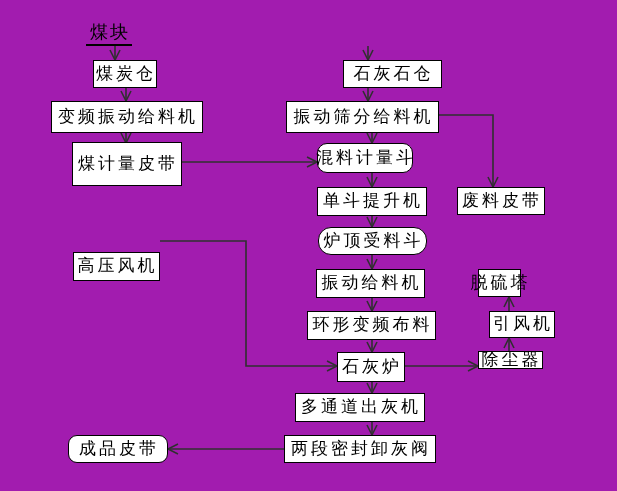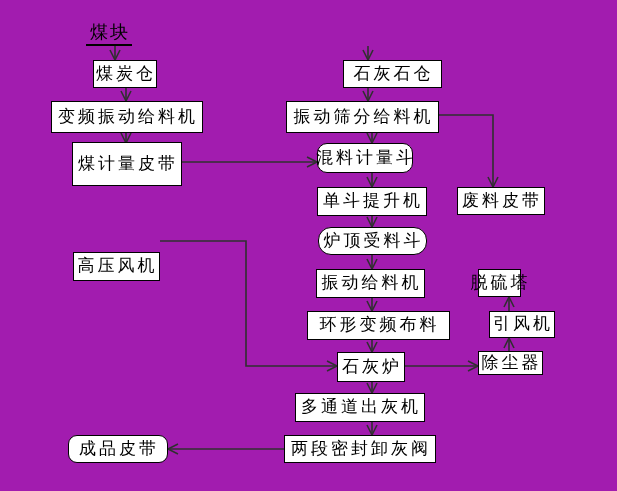--- a/index.html
+++ b/index.html
@@ -25,28 +25,28 @@
   #n-coal-bin{left:93px;top:60px;width:64px;height:28px;}
   #n-vf-vibration-feeder{left:51px;top:101px;width:152px;height:32px;}
   #n-coal-metering-belt{left:72px;top:142px;width:110px;height:44px;}
   #n-limestone-source{left:327px;top:20px;width:71px;height:26px;}
   #n-limestone-bin{left:318px;top:60px;width:99px;height:28px;margin-left:25px;}
   #n-vibrating-screen-feeder{left:286px;top:101px;width:153px;height:32px;}
   #n-mix-metering-hopper{left:317px;top:143px;width:96px;height:30px;border-radius:10px;}
   #n-bucket-elevator{left:317px;top:187px;width:110px;height:29px;}
   #n-furnace-top-hopper{left:318px;top:227px;width:109px;height:28px;border-radius:13px;}
   #n-vibration-feeder{left:316px;top:269px;width:109px;height:29px;}
-  #n-ring-vf-distributor{left:307px;top:311px;width:143px;height:29px;}
+  #n-ring-vf-distributor{left:307px;top:311px;width:129px;height:29px;}
   #n-lime-kiln{left:337px;top:352px;width:68px;height:30px;}
   #n-multi-channel-ash{left:295px;top:393px;width:130px;height:29px;}
   #n-two-stage-valve{left:284px;top:435px;width:152px;height:28px;}
   #n-waste-belt{left:457px;top:187px;width:88px;height:28px;}
   #n-hp-fan{left:73px;top:227px;width:87px;height:29px;margin-top:25px;}
   #n-finished-belt{left:68px;top:435px;width:100px;height:28px;border-radius:9px;}
-  #n-dust-collector{left:478px;top:351px;width:65px;height:24px;}
+  #n-dust-collector{left:478px;top:351px;width:65px;height:18px;}
   #n-id-fan{left:489px;top:311px;width:66px;height:27px;}
   #n-desulf-tower{left:478px;top:269px;width:43px;height:28px;}
 </style>
 </head>
 <body>
 
 <div class="stage">
 
   <svg class="edges" viewBox="0 0 617 491" xmlns="http://www.w3.org/2000/svg">
     <defs>

